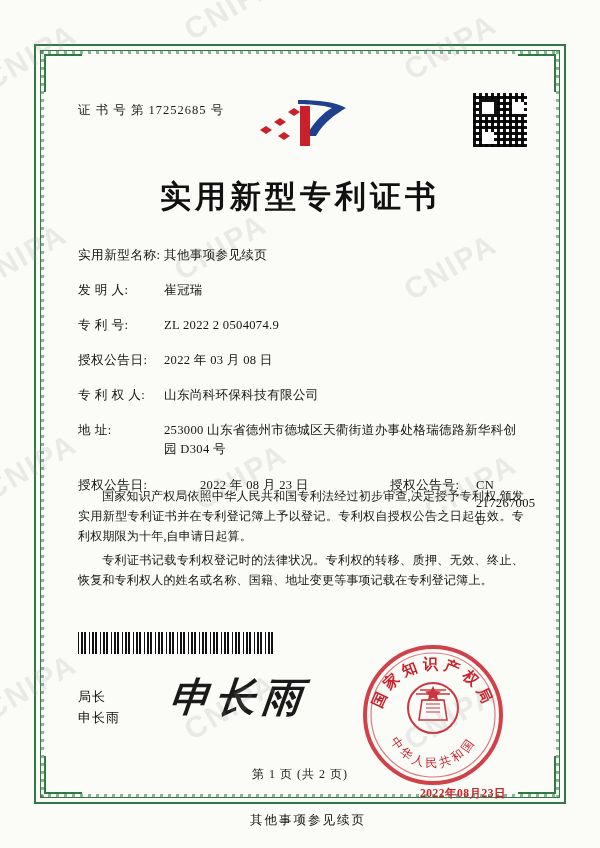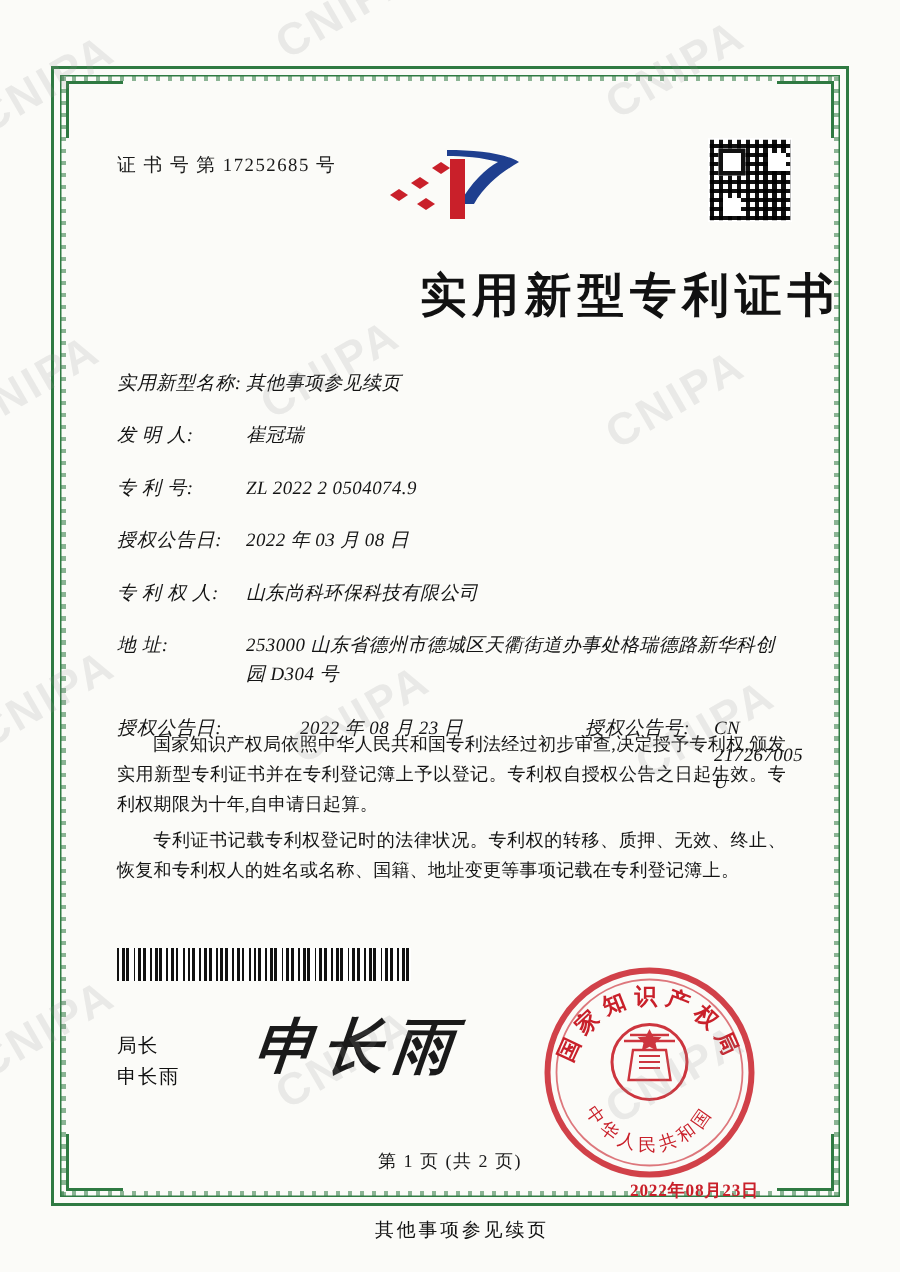--- a/index.html
+++ b/index.html
@@ -113,40 +113,39 @@
   .logo {
     position: absolute;
     left: 50%; top: 42px;
     transform: translateX(-50%);
     width: 120px; height: 62px;
   }
   .title {
     position: absolute;
     left: 0; right: 0;
     top: 126px;
-    text-align: right;
+    text-align: center;
     font-size: 31px;
     font-weight: bold;
     letter-spacing: 4px;
     color: #111;
     font-family: "DejaVu Sans", "Liberation Sans", sans-serif;
   }
   .fields {
     position: absolute;
     left: 38px;
     top: 196px;
     width: 450px;
     font-size: 12.6px;
     color: #141414;
   }
   .row {
     display: flex;
     margin-bottom: 17px;
     line-height: 18px;
-    font-style: italic;
   }
   .row .lab {
     width: 86px;
     flex: 0 0 86px;
     letter-spacing: 0.5px;
   }
   .row .val {
     flex: 1;
     letter-spacing: 0.3px;
   }

